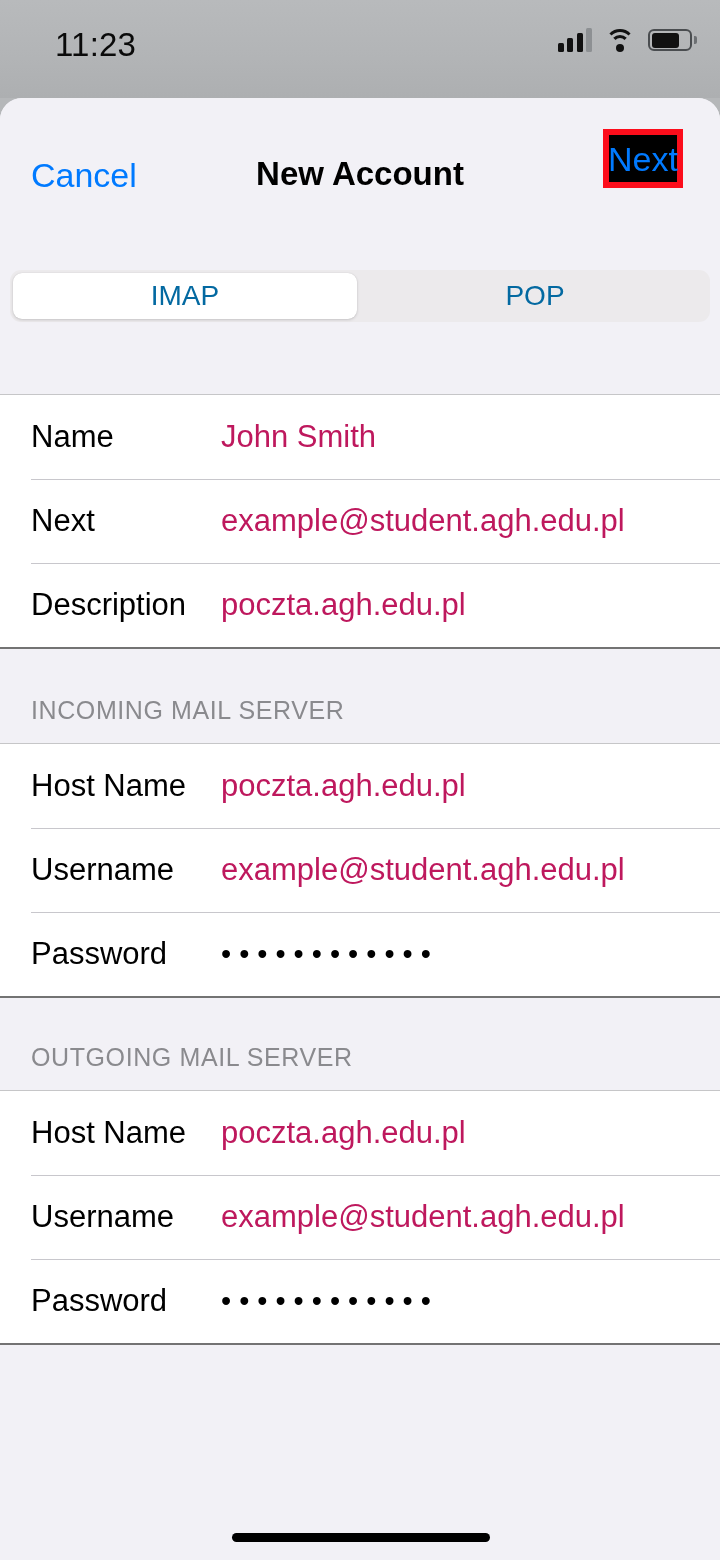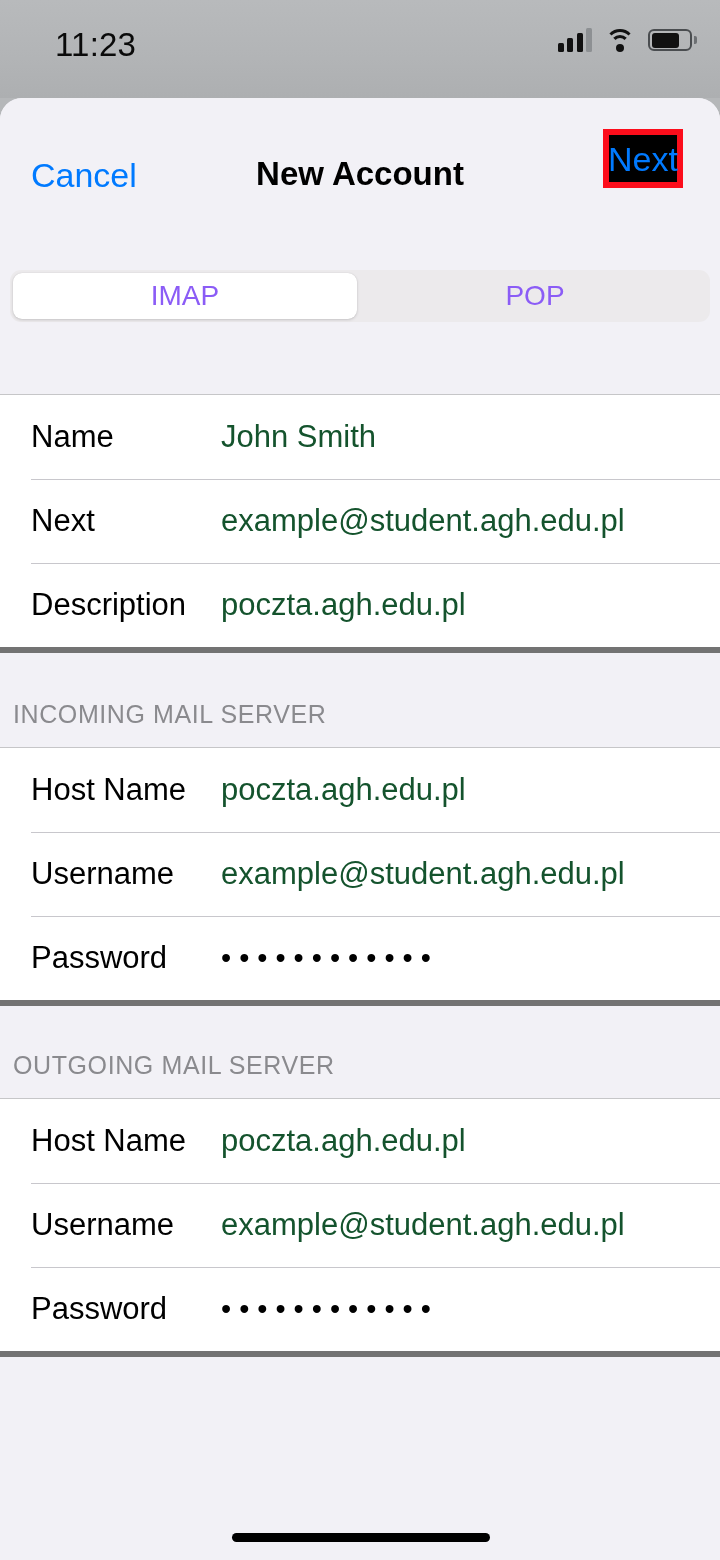--- a/index.html
+++ b/index.html
@@ -90,52 +90,52 @@
   #nav-next { font-size:34px; color:#007aff; line-height:1; }
 
   
   #segmented-wrap { padding:0 10px; }
   #segmented {
     position:relative; height:52px; background:#eceaec;
     border-radius:11px; display:flex;
   }
   .segment {
     flex:1; display:flex; align-items:center; justify-content:center;
-    font-size:28px; color:#8b5cf6; position:relative; z-index:2;
+    font-size:28px; color:#0369a1; position:relative; z-index:2;
   }
   #segment-imap-pill {
     position:absolute; left:3px; top:3px; width:344px; height:46px;
     background:#fff; border-radius:9px;
     box-shadow:0 1px 3px rgba(0,0,0,0.16), 0 0 1px rgba(0,0,0,0.12);
     z-index:1;
   }
 
   
   .gap { background:#f2f1f6; }
-  .section { background:#fff; border-top:1px solid #c6c6c8; border-bottom:6px solid #737373; }
+  .section { background:#fff; border-top:1px solid #c6c6c8; border-bottom:2px solid #737373; }
   .row {
     position:relative; height:84px; display:flex; align-items:center;
     padding-left:31px;
   }
   .row + .row::before {
     content:""; position:absolute; left:31px; right:0; top:0;
     height:1px; background:#c8c7cc;
   }
   .row-label {
     font-size:31px; color:#000; width:190px; flex:none;
   }
   .row-value {
-    font-size:31px; color:#14532d; white-space:nowrap;
+    font-size:31px; color:#be185d; white-space:nowrap;
   }
   .dots {
     font-size:29px; color:#000; letter-spacing:8px; line-height:1;
   }
   .section-header {
     background:#f2f1f6; display:flex; align-items:flex-end;
-    padding:0 0 18px 13px;
+    padding:0 0 18px 31px;
   }
   .section-header span {
     font-size:25px; color:#8a8a8e; letter-spacing:0.6px;
   }
 
   
   #home-indicator {
     position:absolute; left:232px; top:1533px; width:258px; height:9px;
     background:#000; border-radius:5px; z-index:4;
   }

